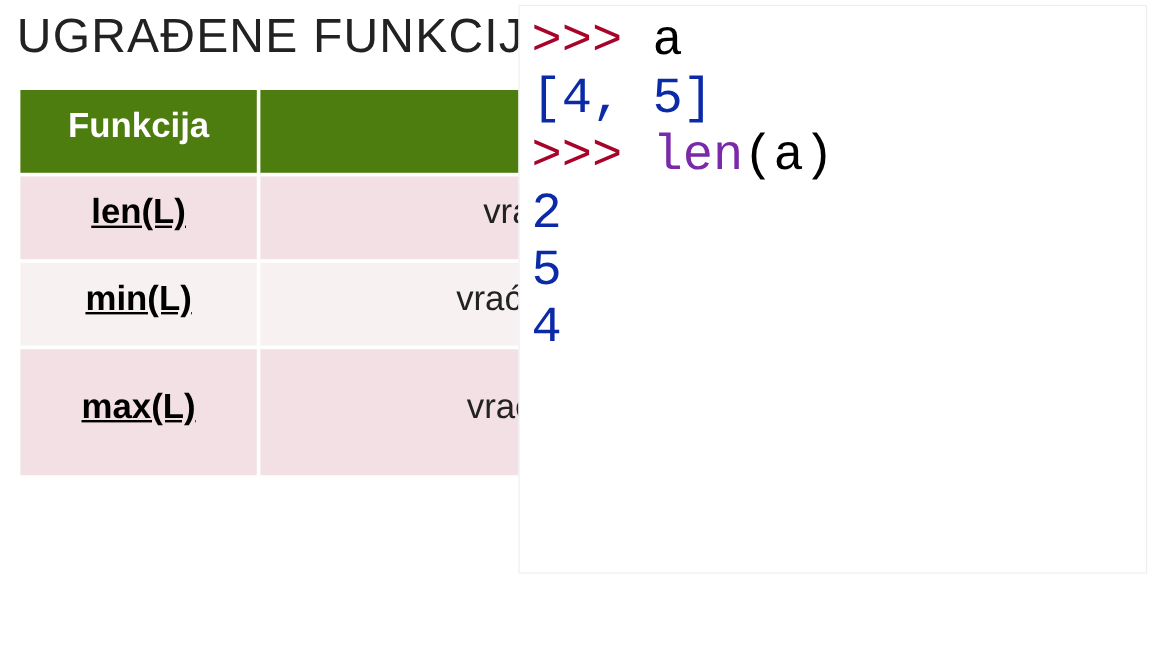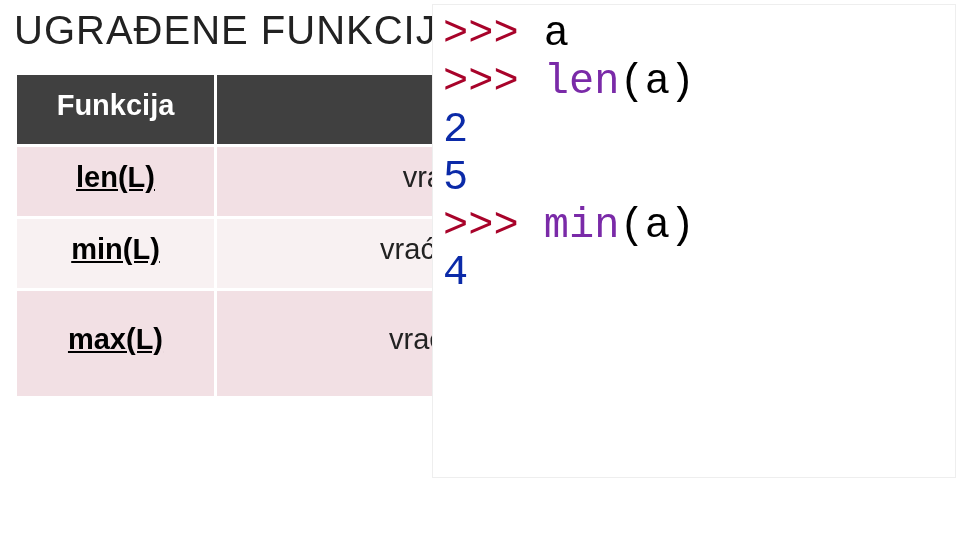--- a/index.html
+++ b/index.html
@@ -28,21 +28,21 @@
     border-collapse: collapse;
     font-size: 29px;
   }
   .fn-table th, .fn-table td {
     border: 3px solid #fff;
     padding: 14px 8px 22px 8px;
     text-align: center;
     vertical-align: middle;
   }
   .fn-table thead th {
-    background: #404040;
+    background: #4d7c0f;
     color: #fff;
     font-weight: 700;
   }
   .col-fn { width: 200px; }
   .fn-table tbody tr:nth-child(odd) td  { background: #f2e0e4; }
   .fn-table tbody tr:nth-child(even) td { background: #f8f1f2; }
   .fn-name { font-weight: 700; color: #000; text-decoration: underline; }
   .fn-desc { color: #222; }
   .tall td { padding-top: 32px; padding-bottom: 40px; }
 
@@ -90,18 +90,18 @@
     </tr>
     <tr class="tall">
       <td class="fn-name">max(L)</td>
       <td class="fn-desc">vraća najveću vrednost liste L</td>
     </tr>
   </tbody>
 </table>
 
 <div class="repl" id="repl">
     <div class="line"><span class="prompt">&gt;&gt;&gt; </span><span class="plain">a</span></div>
+    <div class="line"><span class="out">[4, 5]</span></div>
     <div class="line"><span class="prompt">&gt;&gt;&gt; </span><span class="call">len</span><span class="plain">(a)</span></div>
     <div class="line"><span class="out">2</span></div>
     <div class="line"><span class="out">5</span></div>
-    <div class="line"><span class="prompt">&gt;&gt;&gt; </span><span class="call">min</span><span class="plain">(a)</span></div>
     <div class="line"><span class="out">4</span></div>
   </div>
 
 </body></html>

